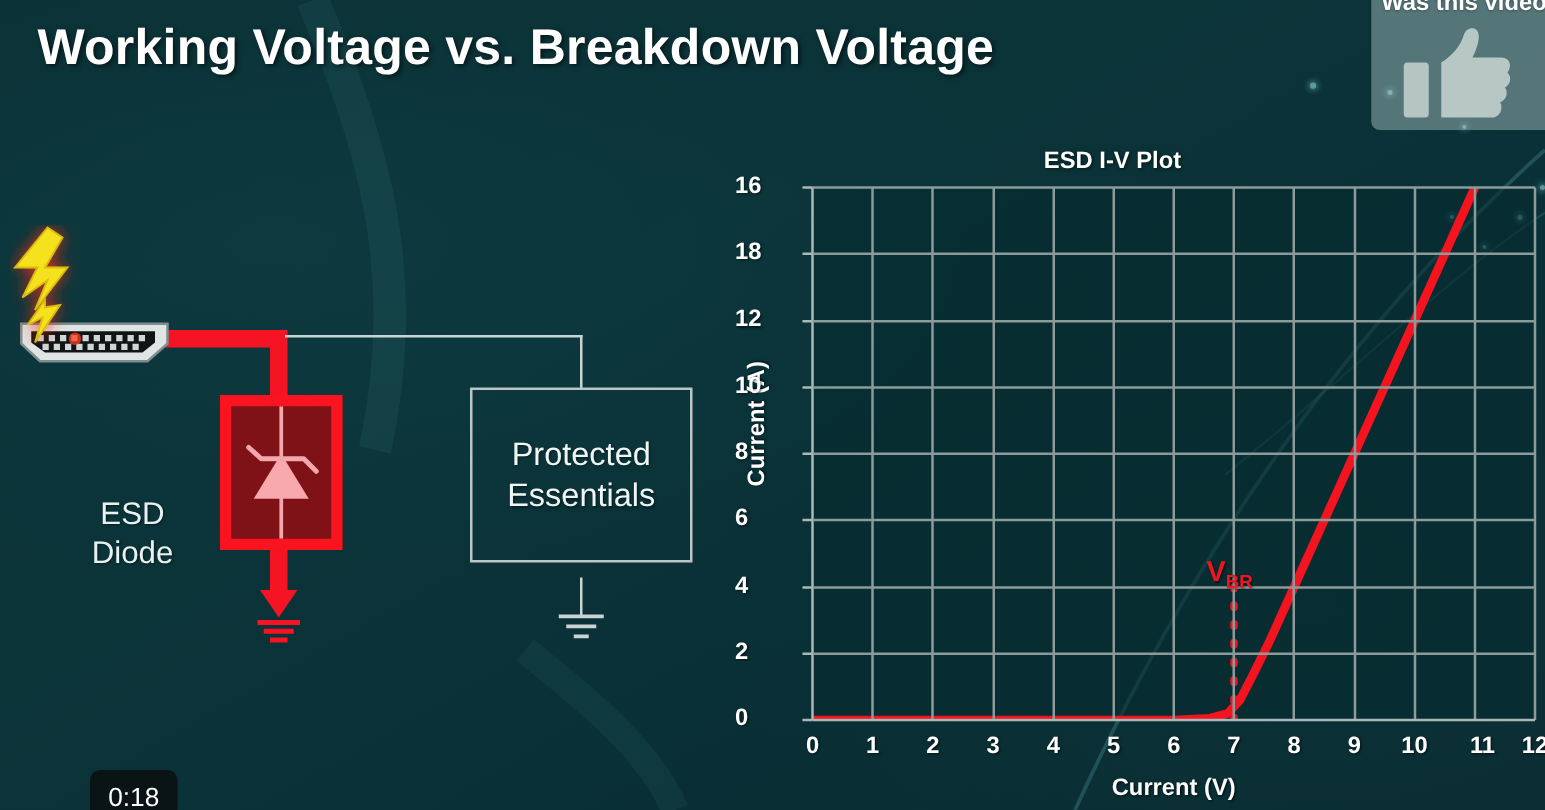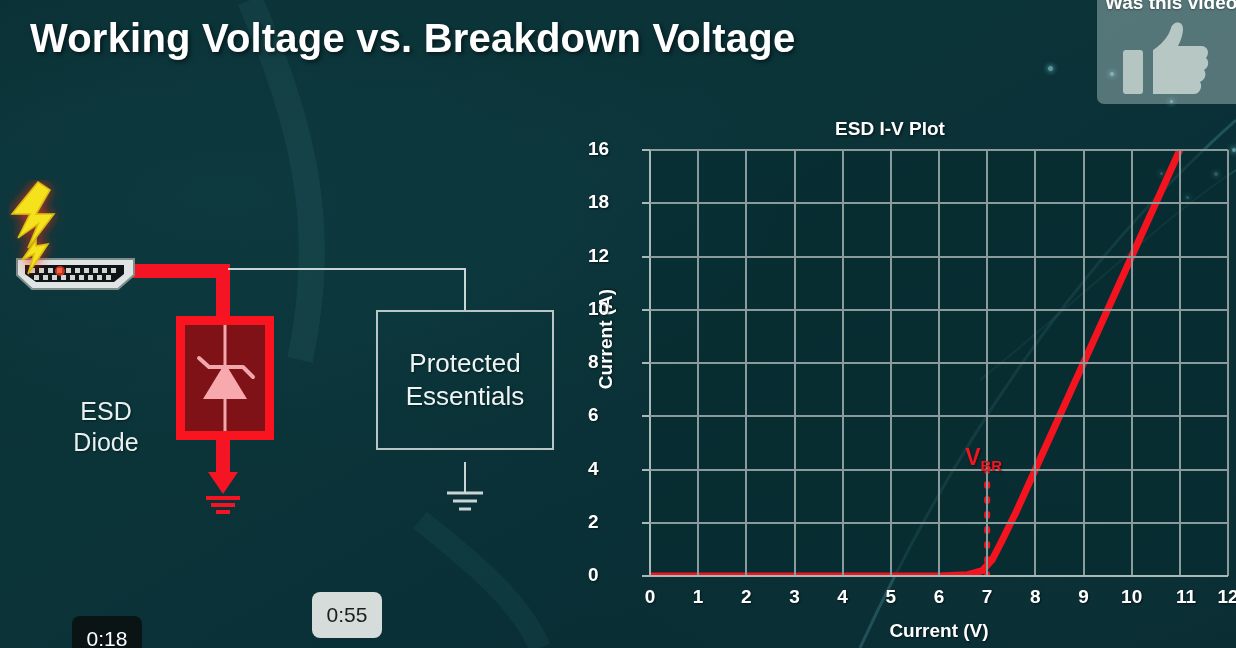--- a/index.html
+++ b/index.html
@@ -371,21 +371,20 @@
 
     <div class="wire-gray" style="left:464px; top:312px; width:2px; height:30px;"></div>
     <svg class="gnd" style="left:444px; top:340px; width:42px; height:26px;" viewBox="0 0 42 26">
       <line x1="3" y1="3" x2="39" y2="3" stroke="#c9d4d4" stroke-width="3"></line>
       <line x1="9" y1="11" x2="33" y2="11" stroke="#c9d4d4" stroke-width="3"></line>
       <line x1="15" y1="19" x2="27" y2="19" stroke="#c9d4d4" stroke-width="3"></line>
     </svg>
   </div>
 
   <div class="badge" id="badge-a">0:18</div>
-  <div class="badge" id="badge-b">0:55</div>
 
   <div id="chart">
     <div id="chart-title">ESD I-V Plot</div>
     <div id="ylabel">Current (A)</div>
     <div id="xlabel">Current (V)</div>
     <div id="plot">
 
       <svg id="iv-svg" viewBox="0 0 578 426" preserveAspectRatio="none">
         <polyline id="iv-curve" fill="none" stroke="#f4141f" stroke-width="7" stroke-linecap="round" stroke-linejoin="round" points="0.00,426.00 48.17,426.00 96.33,426.00 144.50,426.00 192.67,426.00 240.83,426.00 289.00,426.00 317.90,424.67 332.35,420.68 341.98,410.02 351.62,391.39 366.07,362.10 385.33,319.50 433.50,213.00 481.67,106.50 529.83,0.00"></polyline>
         <line id="vbr-line" stroke="#f4141f" stroke-width="6" stroke-linecap="round" stroke-dasharray="2 13" x1="337.1666666666667" x2="337.1666666666667" y1="426" y2="319.5"></line>

